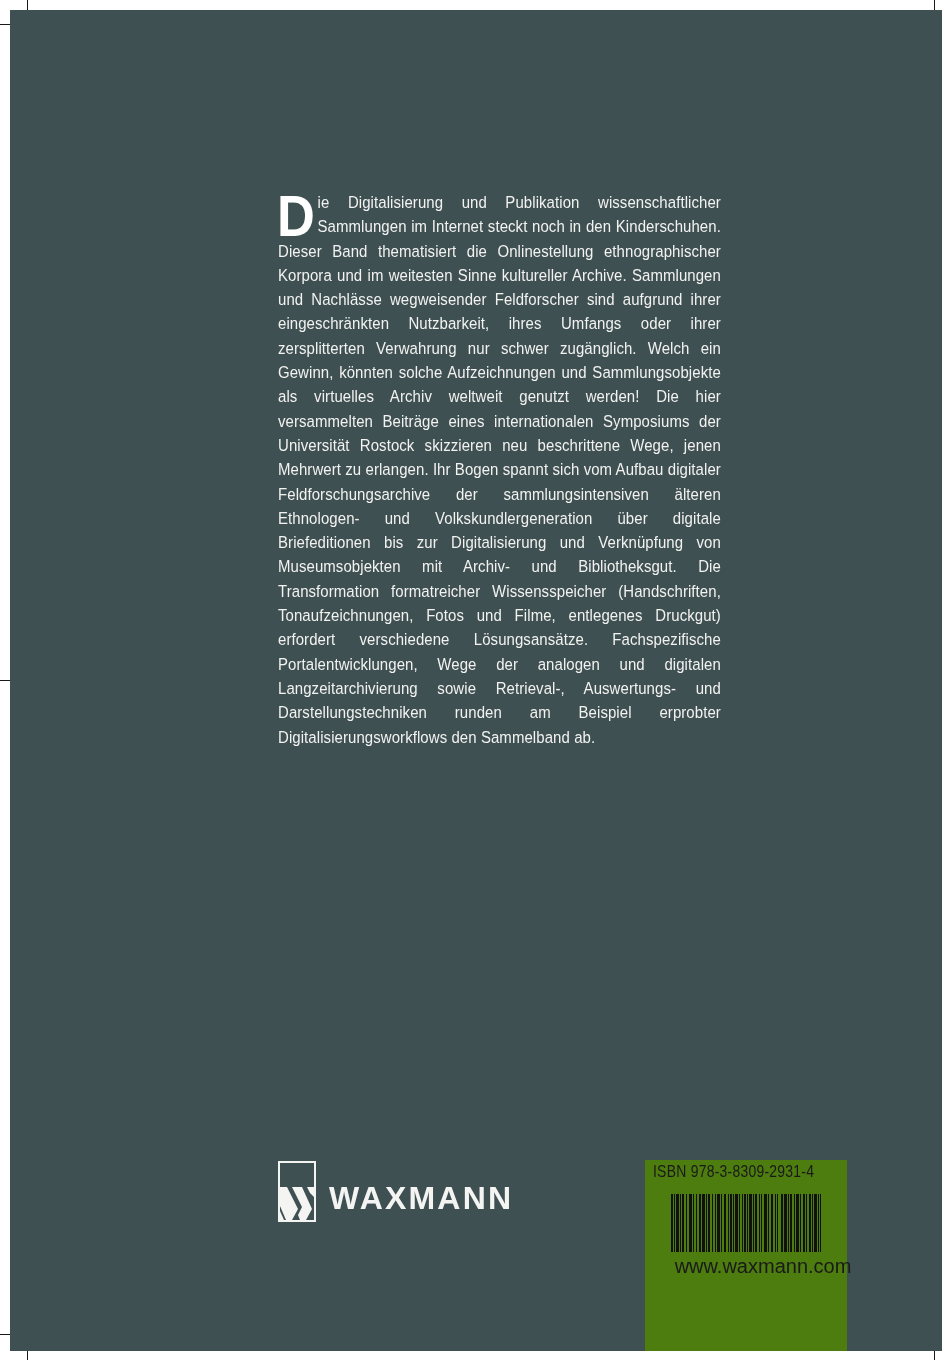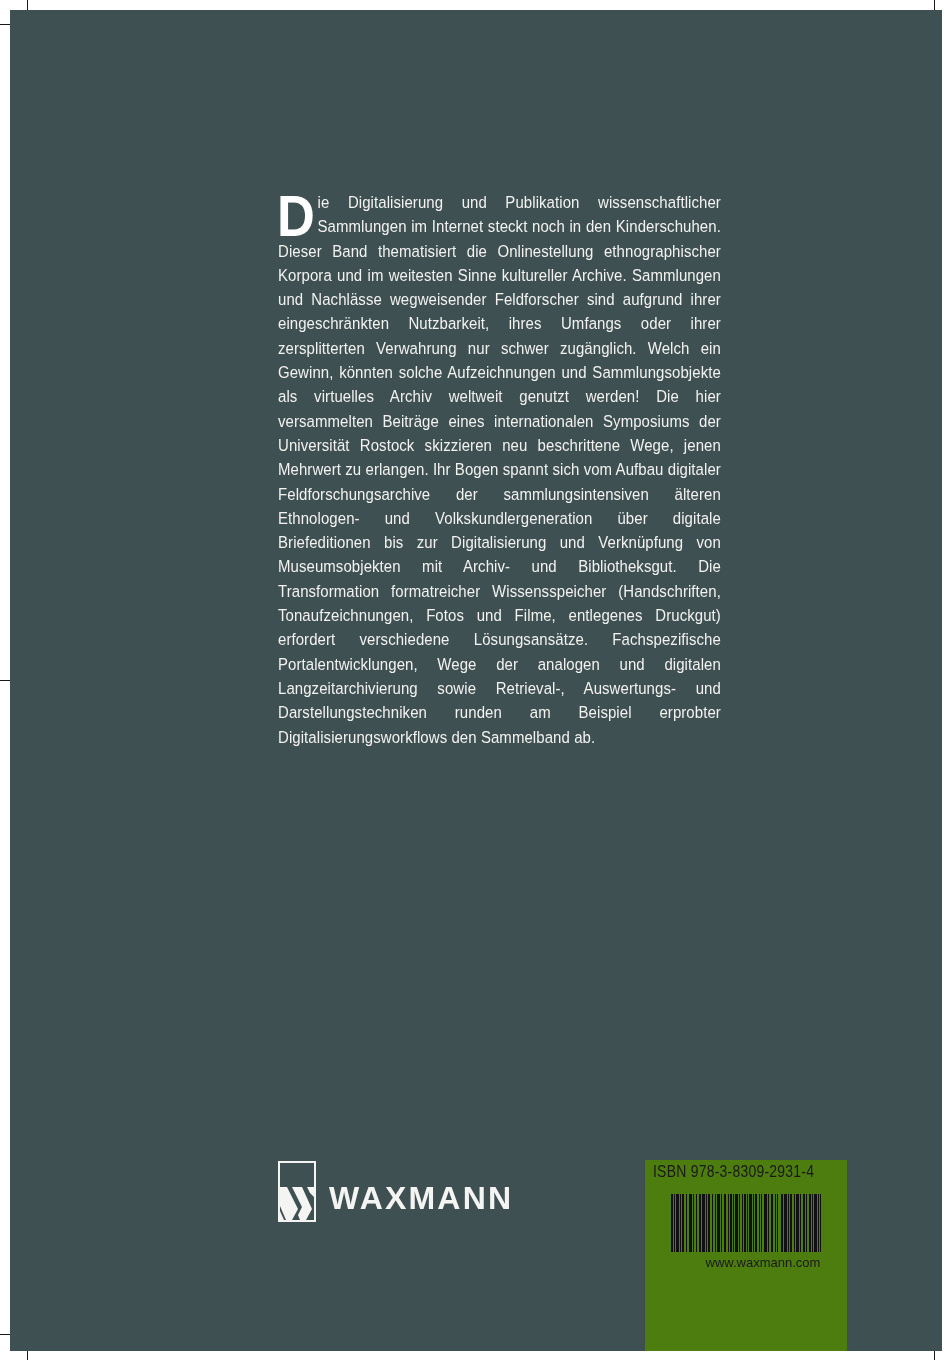--- a/index.html
+++ b/index.html
@@ -98,21 +98,21 @@
       width: 150px;
       height: 58px;
     }
     .url {
       position: absolute;
       left: 0;
       width: 236px;
       top: 95px;
       text-align: center;
       font-family: "Liberation Sans", sans-serif;
-      font-size: 13px;
+      font-size: 20px;
       color: #1a1a1a;
     }
   </style>
 </head>
 <body>
 
 <div class="crop-mark" style="left:27px;top:0;width:1px;height:10px;"></div>
 <div class="crop-mark" style="left:0;top:24px;width:10px;height:1px;"></div>
 <div class="crop-mark" style="left:934px;top:0;width:1px;height:10px;"></div>
 <div class="crop-mark" style="left:0;top:680px;width:10px;height:1px;"></div>

